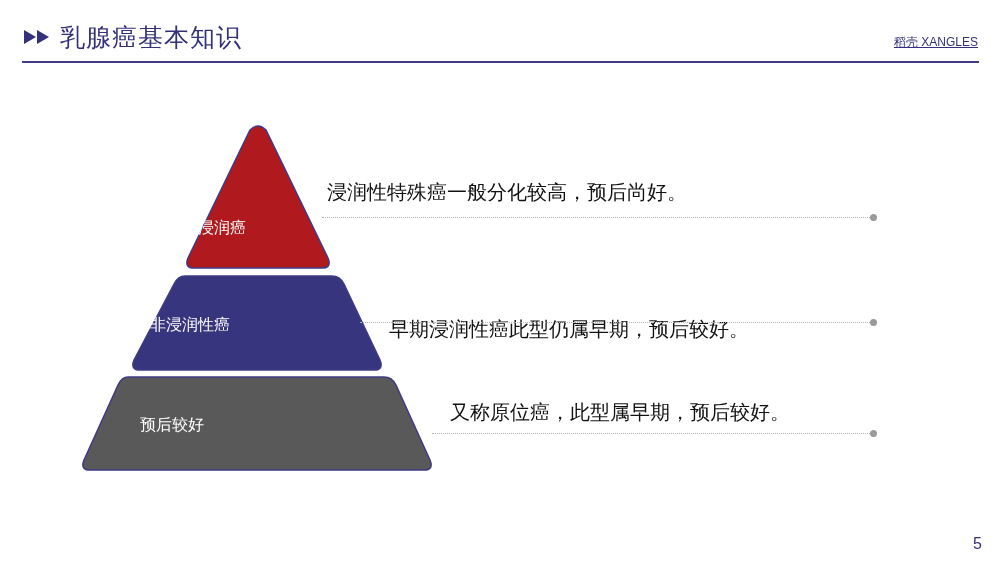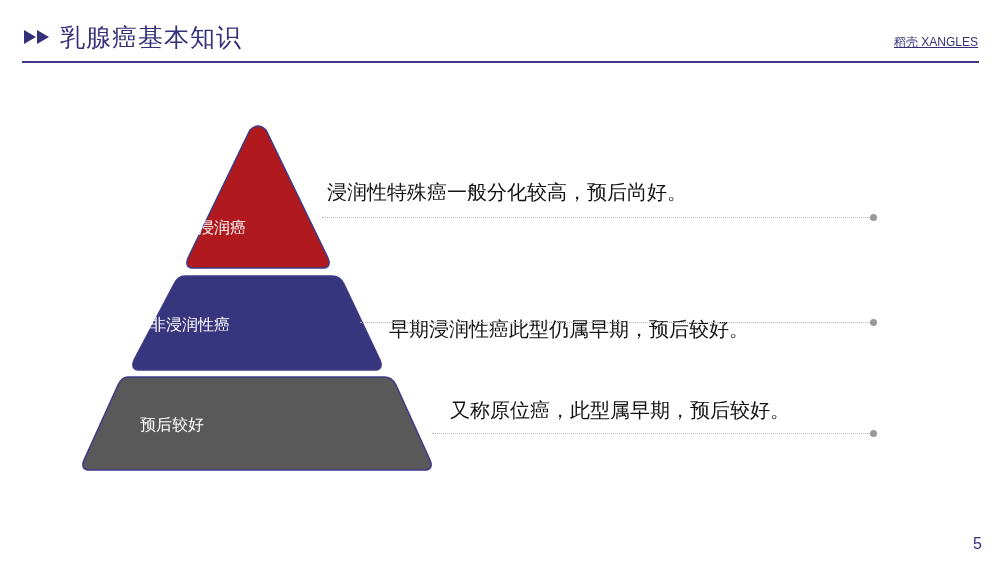--- a/index.html
+++ b/index.html
@@ -41,17 +41,17 @@
 <div class="tier-label" style="left:140px; top:410px; width:230px;">预后较好</div>
 
 <div class="desc" style="left:327px; top:180px;">浸润性特殊癌一般分化较高，预后尚好。</div>
 <div class="dots" style="left:322px; top:217px; width:550px;"></div>
 <div class="dot-end" style="left:870px; top:214px;"></div>
 
 <div class="desc" style="left:389px; top:285px;margin-top:32px;">早期浸润性癌此型仍属早期，预后较好。</div>
 <div class="dots" style="left:360px; top:322px; width:512px;"></div>
 <div class="dot-end" style="left:870px; top:319px;"></div>
 
-<div class="desc" style="left:450px; top:400px;font-family:Liberation Mono, monospace;">又称原位癌，此型属早期，预后较好。</div>
+<div class="desc" style="left:450px; top:400px;">又称原位癌，此型属早期，预后较好。</div>
 <div class="dots" style="left:432px; top:433px; width:440px;"></div>
 <div class="dot-end" style="left:870px; top:430px;"></div>
 
 <div class="page-num">5</div>
 
 </body></html>

